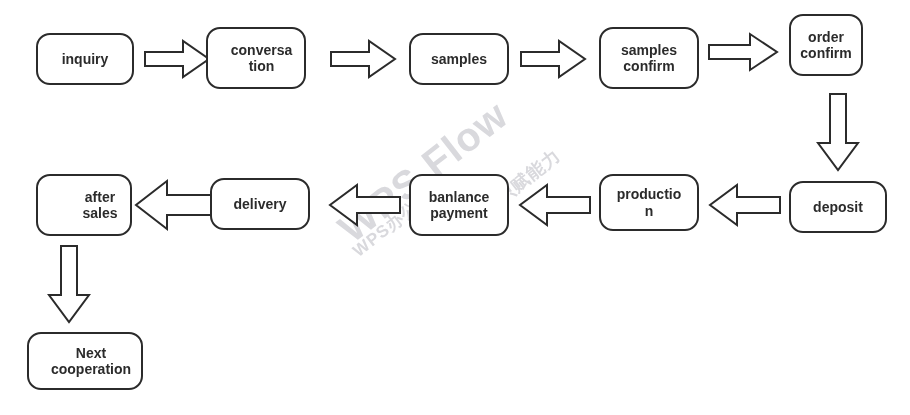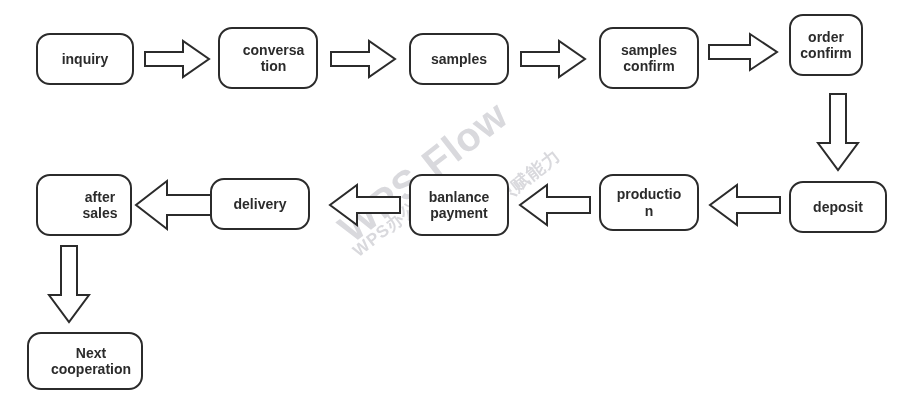--- a/index.html
+++ b/index.html
@@ -90,21 +90,21 @@
 <div id="canvas">
 
   <div id="watermark">
     <div class="wm-line" id="wm-main">WPS Flow</div>
     <div class="wm-line" id="wm-sub">WPS办公</div>
     <div class="wm-line" id="wm-cjk">知识赋能力</div>
   </div>
 
   <div class="node" style="left:36px;  top:33px;  width:98px;  height:52px;">inquiry</div>
 
-  <div class="node" style="left:218px; top:27px;  width:100px; height:62px;padding-left:15px;">conversa
+  <div class="node" style="left:206px; top:27px;  width:100px; height:62px;padding-left:15px;">conversa
 tion</div>
 
   <div class="node" style="left:409px; top:33px;  width:100px; height:52px;">samples</div>
 
   <div class="node" style="left:599px; top:27px;  width:100px; height:62px;">samples
 confirm</div>
 
   <div class="node" style="left:789px; top:14px;  width:74px;  height:62px;">order
 confirm</div>
 

